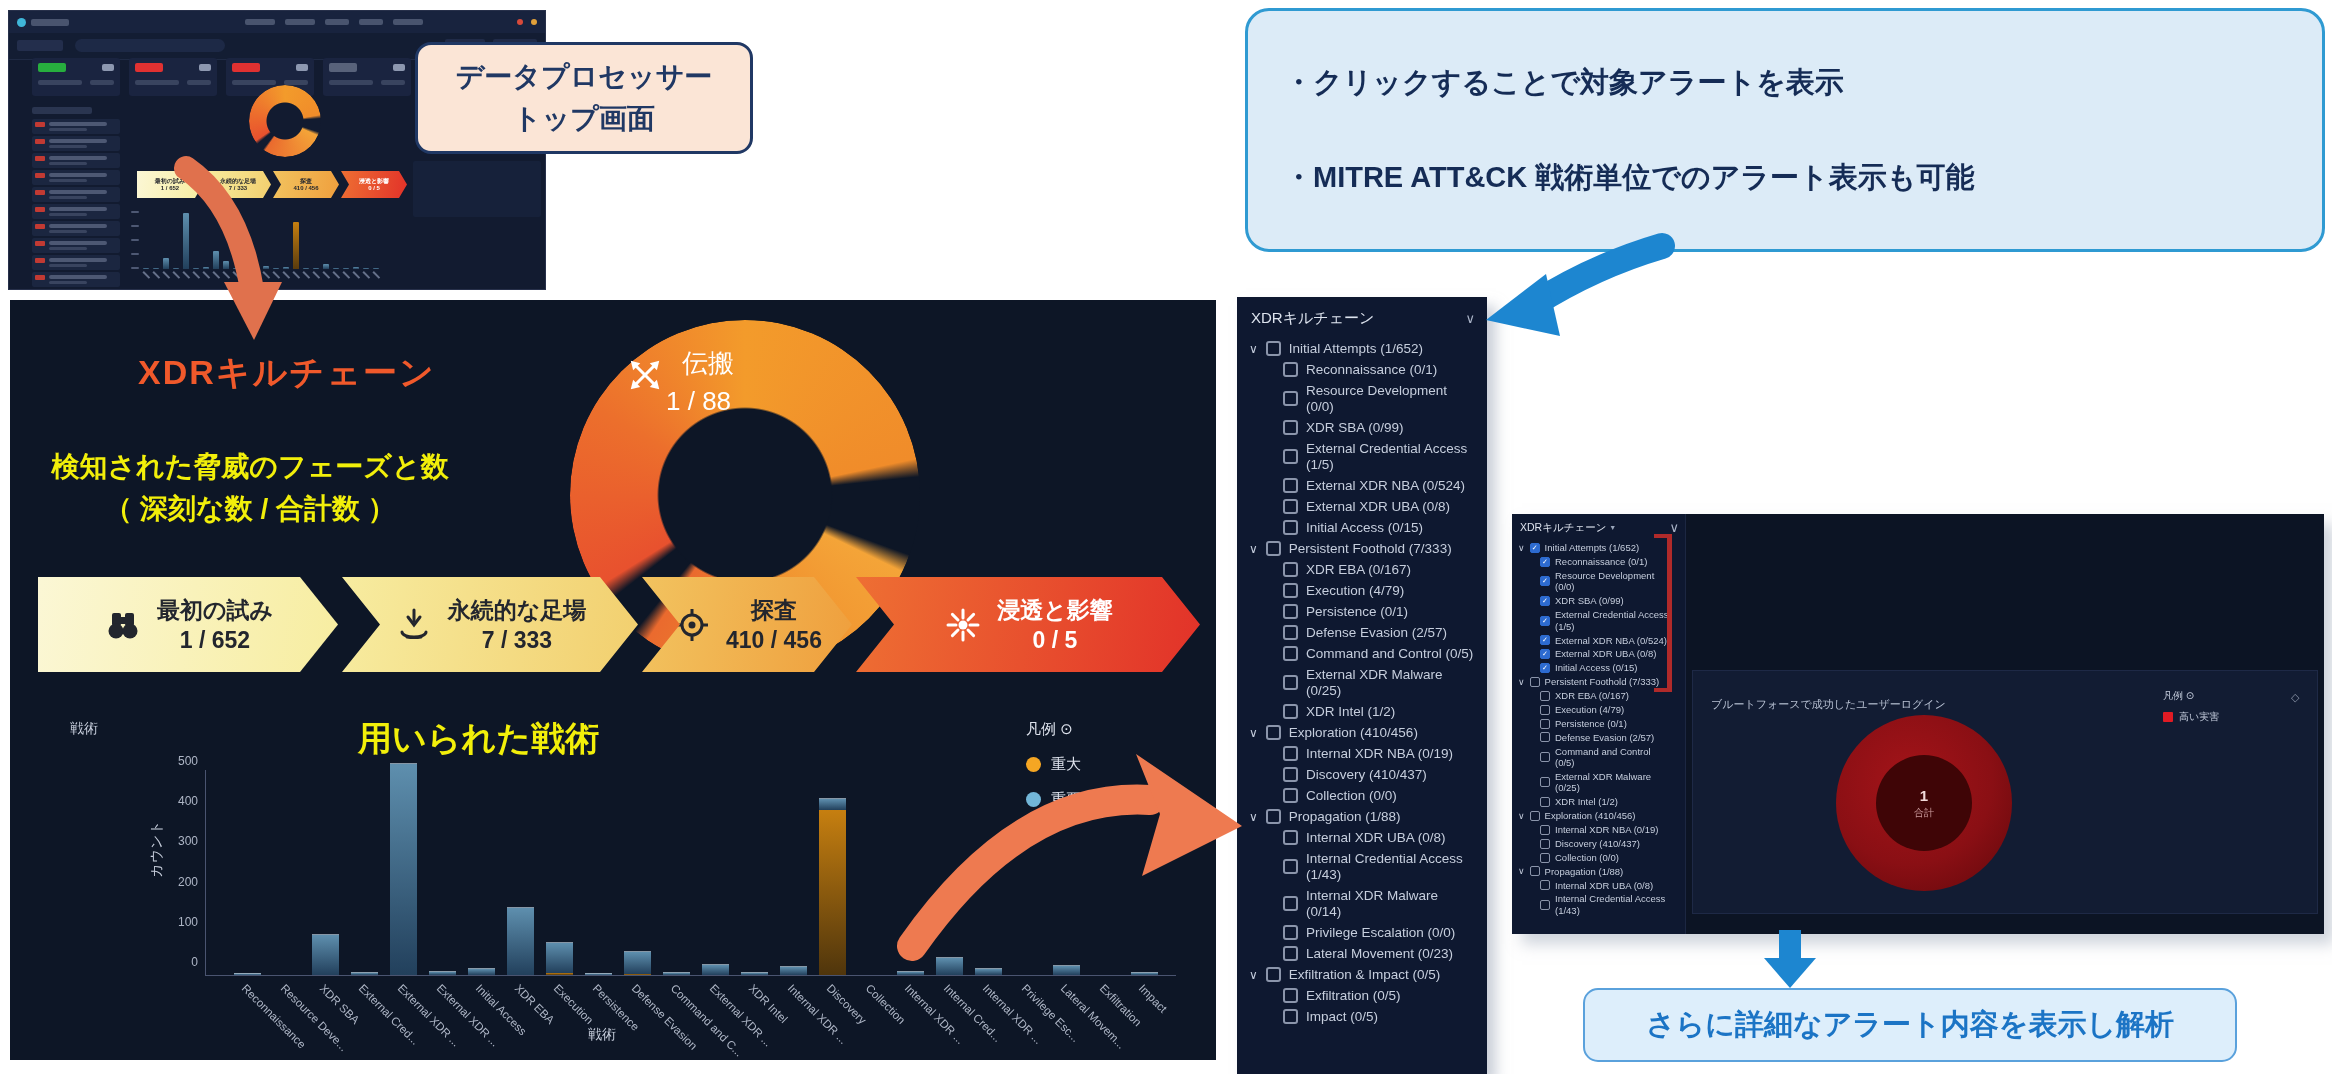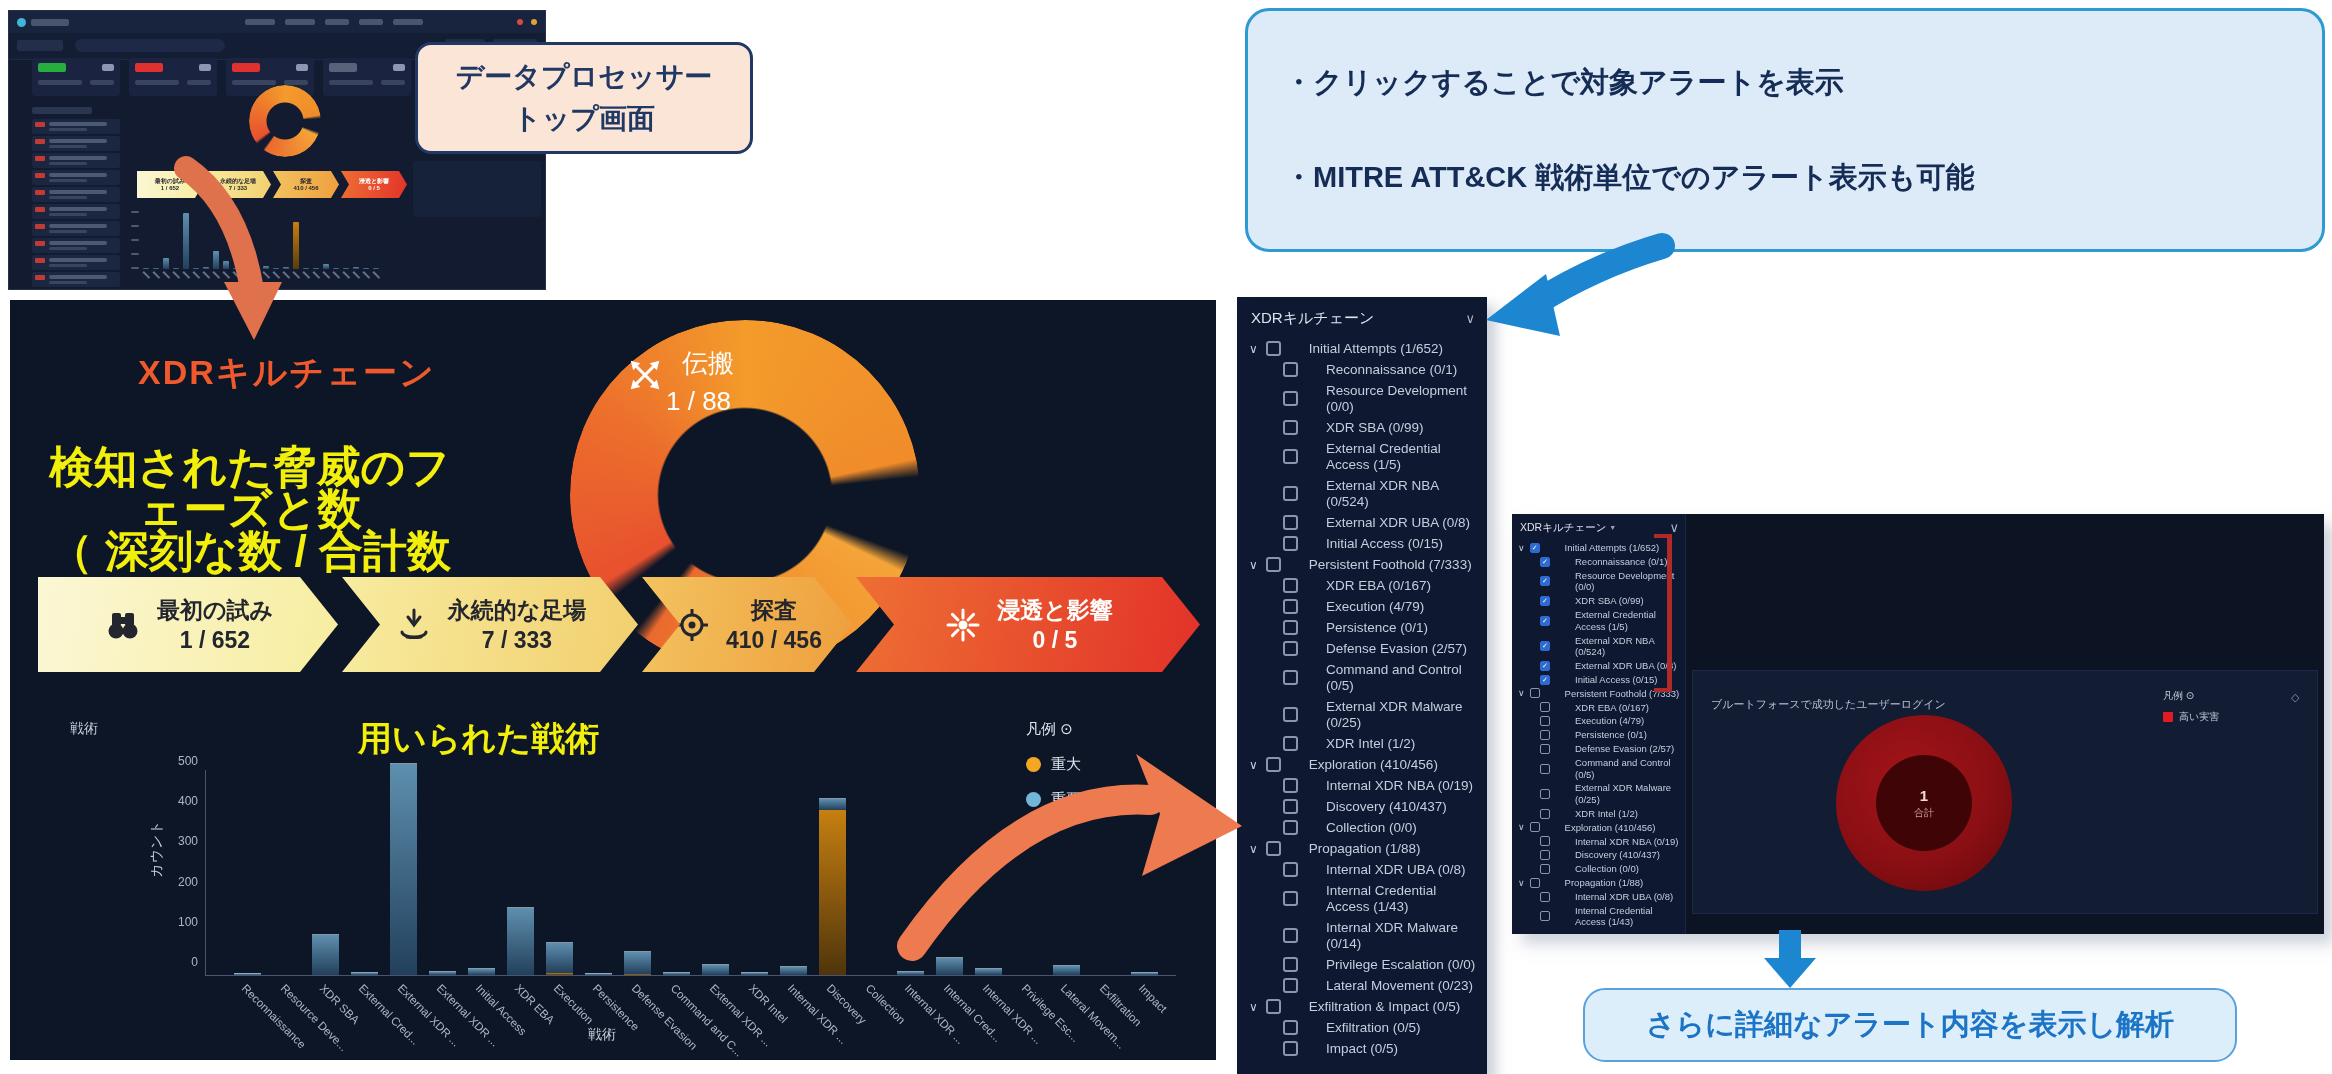--- a/index.html
+++ b/index.html
@@ -28,27 +28,27 @@
   .m-xlab{position:absolute;width:9px;height:1.5px;background:#66718a;transform:rotate(45deg);}
 
   
   #callout-tl{left:415px;top:42px;width:332px;height:106px;background:#fbe5d6;border:3px solid #203864;border-radius:16px;
      display:flex;flex-direction:column;align-items:center;justify-content:center;color:#203864;font-weight:700;font-size:28px;line-height:42px;}
   #callout-tr{left:1245px;top:8px;width:1080px;height:244px;background:#dcebf7;border:3px solid #2f9ad2;border-radius:24px;
      padding:24px 36px;box-sizing:border-box;display:flex;flex-direction:column;justify-content:space-around;}
   #callout-tr .bullet{color:#152c56;font-weight:700;font-size:29px;white-space:nowrap;}
   #right-title{left:1512px;top:400px;width:814px;height:104px;background:#ddedf8;border-top:4px solid #2e9ad8;border-bottom:4px solid #2e9ad8;
      box-sizing:border-box;display:flex;flex-direction:column;align-items:center;justify-content:center;color:#15325f;font-weight:700;font-size:29px;line-height:46px;}
-  #callout-br{left:1583px;top:988px;width:650px;height:70px;background:#ddeefb;border:2px solid #5aa1dc;border-radius:22px;
+  #callout-br{left:1583px;top:988px;width:650px;height:70px;background:#ddeefb;border:2px solid #5aa1dc;border-radius:15px;
      display:flex;align-items:center;justify-content:center;color:#1b74c5;font-weight:700;font-size:29px;}
 
   
   #main-panel{left:10px;top:300px;width:1206px;height:760px;background:#0d1626;}
   #ann-title{position:absolute;left:128px;top:50px;color:#f0592b;font-size:34px;font-weight:700;letter-spacing:2px;}
-  #ann-phases{position:absolute;left:25px;top:146px;width:430px;text-align:center;color:#f2ef0a;font-weight:700;font-size:44px;line-height:42px;}
+  #ann-phases{position:absolute;left:25px;top:146px;width:430px;text-align:center;color:#f2ef0a;font-weight:700;font-size:28px;line-height:42px;}
   #ann-tactics{position:absolute;left:348px;top:416px;color:#f2ef0a;font-weight:700;font-size:34px;}
   #donut{position:absolute;left:560px;top:20px;width:350px;height:350px;border-radius:50%;
     background:conic-gradient(from 0deg,#f39b2b 0deg,#f08c2a 78deg,#0d1626 84deg 110deg,#f4a438 116deg,#f08e2d 170deg,#ea6a2e 214deg,#0d1626 219deg 232deg,#e8512e 238deg,#ec6f2c 300deg,#f39b2b 360deg);
     -webkit-mask:radial-gradient(circle,transparent 86px,#000 88px);mask:radial-gradient(circle,transparent 86px,#000 88px);}
   #donut-icon{position:absolute;left:616px;top:56px;width:38px;height:38px;}
   #donut-label{position:absolute;left:672px;top:46px;color:#fff;font-size:26px;}
   #donut-count{position:absolute;left:656px;top:86px;color:#fff;font-size:26px;}
   .phase{position:absolute;top:277px;height:95px;display:flex;align-items:center;justify-content:center;gap:14px;
     clip-path:polygon(0 0,calc(100% - 38px) 0,100% 50%,calc(100% - 38px) 100%,0 100%,38px 50%);}
   .phase.first{clip-path:polygon(0 0,calc(100% - 38px) 0,100% 50%,calc(100% - 38px) 100%,0 100%);}
@@ -76,21 +76,21 @@
   
   #kc-panel{left:1237px;top:297px;width:250px;height:777px;background:#0e1830;box-shadow:9px 9px 12px rgba(160,170,185,.55);box-sizing:border-box;padding:10px 8px 4px 10px;overflow:hidden;}
   .kc-head{display:flex;align-items:center;color:#dde3ee;font-size:15px;margin:2px 4px 10px 4px;}
   .kc-head .hcaret{margin-left:auto;color:#aab4c8;font-size:13px;}
   .kc-row{display:flex;align-items:center;gap:8px;padding:2.5px 0;}
   .kc-row.lvl0{margin-left:2px;}
   .kc-row.lvl1{margin-left:36px;}
   .caret{color:#c3cbdb;font-size:12px;flex:none;}
   .cbox{width:15px;height:15px;border:2px solid #8b95ab;border-radius:3px;flex:none;display:flex;align-items:center;justify-content:center;color:#fff;font-size:10px;box-sizing:border-box;}
   .cbox.checked{background:#2d6bd0;border-color:#2d6bd0;}
-  .clab{color:#c6cedd;font-size:13.5px;line-height:16px;max-width:168px;margin-left:20px;}
+  .clab{color:#c6cedd;font-size:13.5px;line-height:16px;max-width:168px;}
 
   
   #alert-shot{left:1512px;top:514px;width:812px;height:420px;background:#0c1424;box-shadow:10px 10px 14px rgba(160,170,185,.5);overflow:hidden;}
   #al-side{position:absolute;left:0;top:0;width:174px;height:420px;background:#0e1830;border-right:1px solid #1c2742;box-sizing:border-box;padding:6px 4px 2px 6px;overflow:hidden;}
   #al-side .kc-head{font-size:10.5px;margin:0 2px 6px 2px;}
   #al-side .kc-row{gap:5px;padding:1.2px 0;}
   #al-side .kc-row.lvl0{margin-left:0;}
   #al-side .kc-row.lvl1{margin-left:22px;}
   #al-side .caret{font-size:9px;}
   #al-side .cbox{width:10px;height:10px;border-width:1.5px;border-radius:2px;font-size:7px;}

